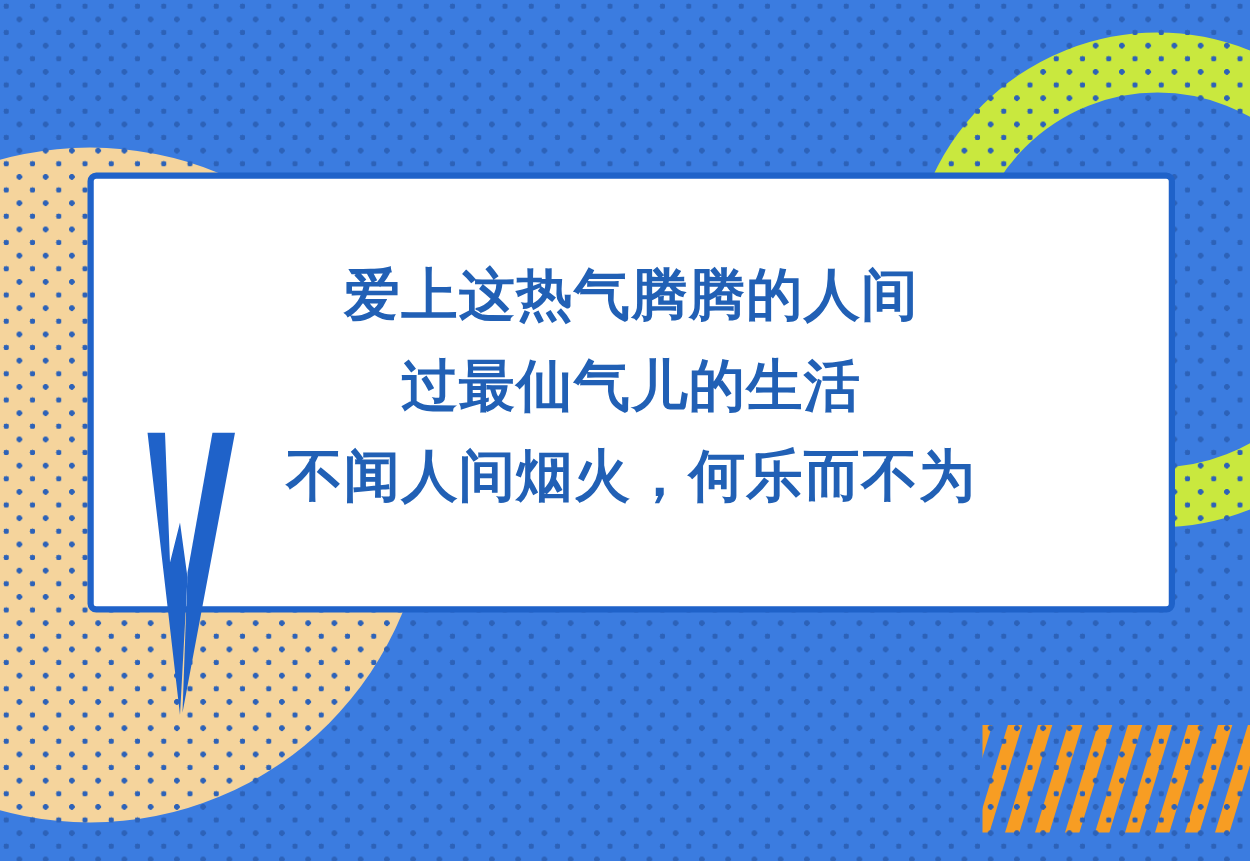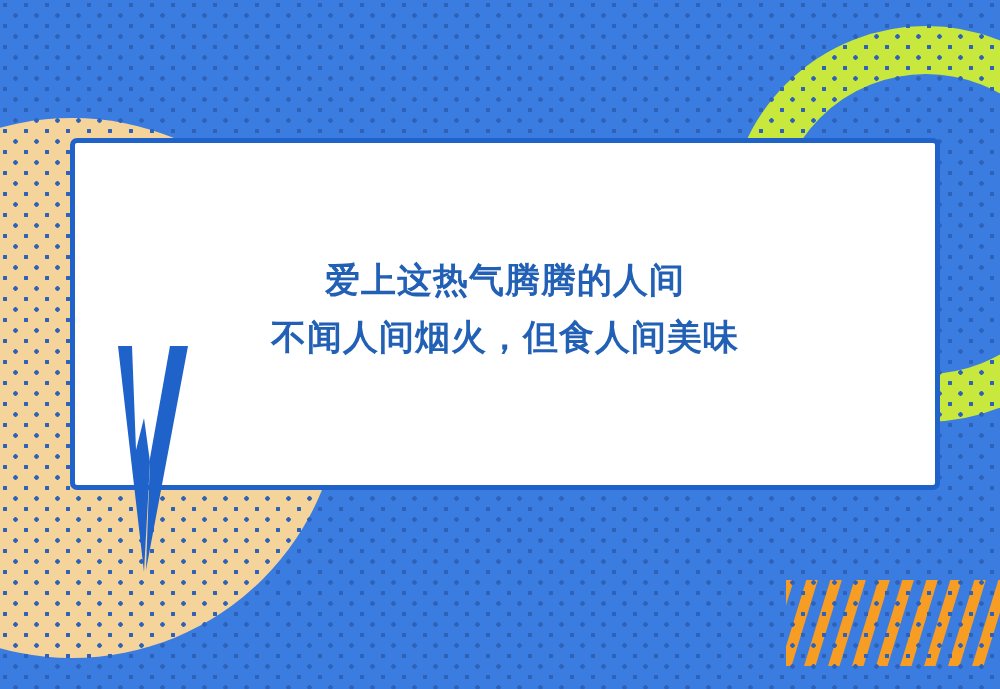--- a/index.html
+++ b/index.html
@@ -91,21 +91,21 @@
     border: 5px solid #1f62c9;
     border-radius: 7px;
     box-sizing: border-box;
     display: flex;
     align-items: center;
     justify-content: center;
   }
   .card-text {
     text-align: center;
     color: #2160b5;
-    font-size: 35px;
+    font-size: 45px;
     line-height: 1.62;
     font-weight: bold;
     letter-spacing: 1px;
     padding-bottom: 10px;
   }
   .card-text .line { display: block; white-space: pre; }
 
   
   .tail {
     position: absolute;
@@ -145,18 +145,19 @@
     <path d="M 60 0 L 124 0 L 96 118 L 84 60 L 74 96 Z" fill="#ffffff"></path>
 
     <path d="M 60 0 L 74 0 L 78 104 L 86 72 L 92 116 L 86 226 Z" fill="#1f62c9"></path>
     <path d="M 112 0 L 130 0 L 88 224 L 92 112 Z" fill="#1f62c9"></path>
   </svg>
 
   <div class="card-wrap">
     <div class="card">
       <div class="card-text">
         <span class="line">爱上这热气腾腾的人间</span>
-        <span class="line">不闻人间烟火，但食人间美味</span>
+        <span class="line">过最仙气儿的生活</span>
+        <span class="line">不闻人间烟火，何乐而不为</span>
       </div>
     </div>
   </div>
 
 </div>
 
 </body></html>

